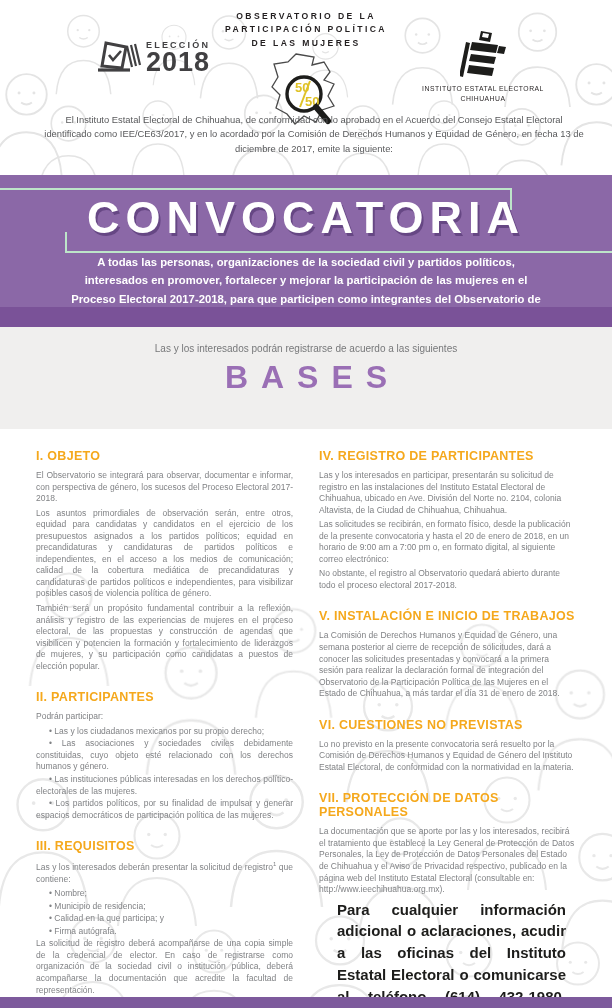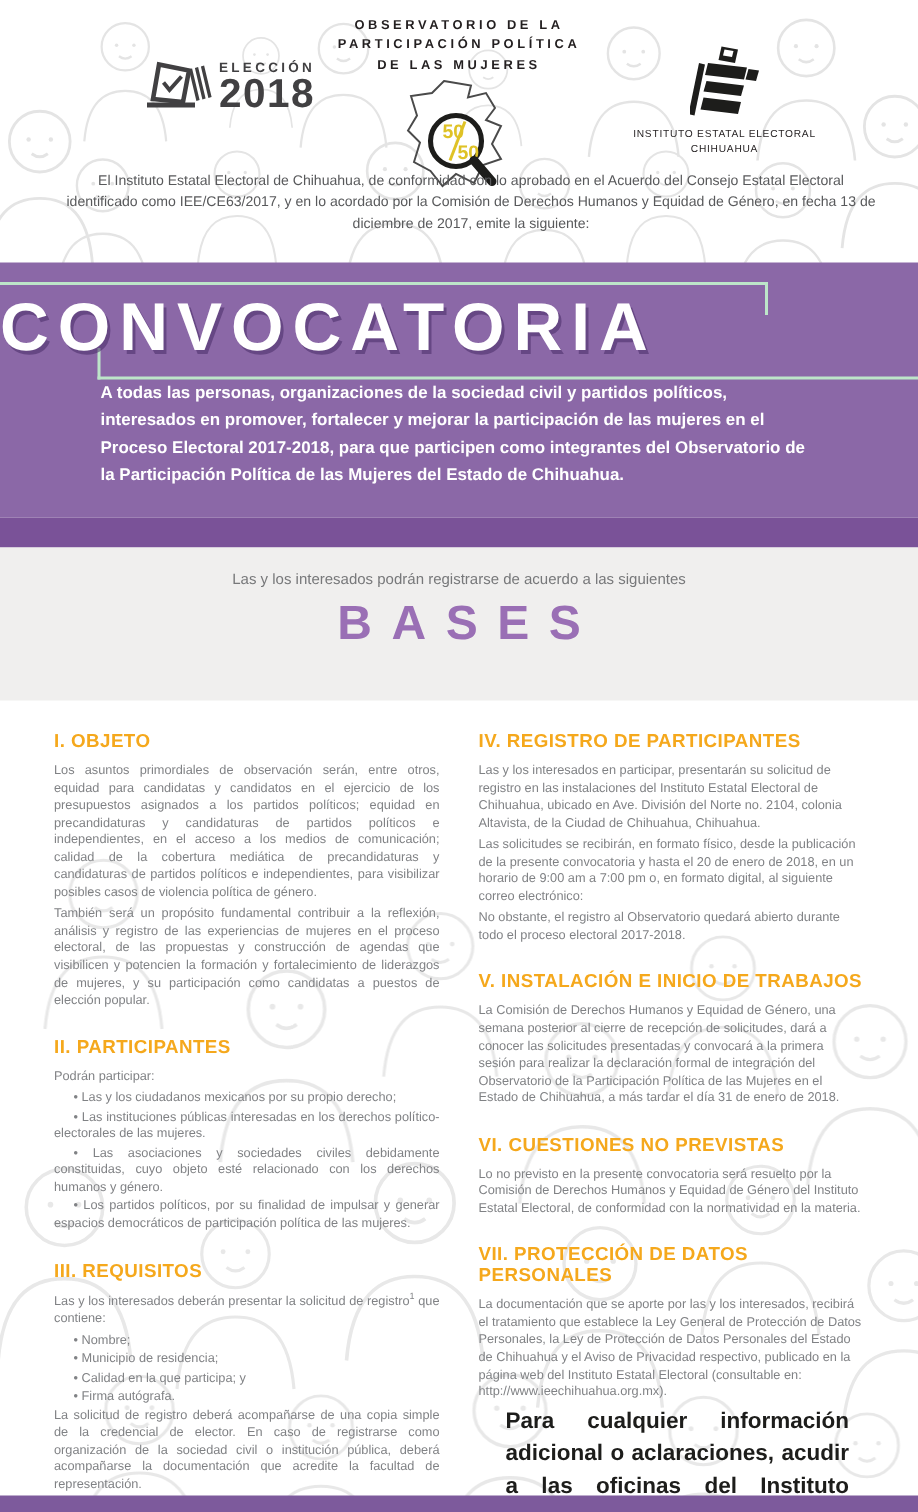--- a/index.html
+++ b/index.html
@@ -18,21 +18,21 @@
   .logo-election .small { font-size:9px; font-weight:bold; letter-spacing:2.2px; }
   .logo-election .year { font-size:27px; font-weight:bold; letter-spacing:1px; line-height:0.9; }
   .logo-obs { position:absolute; left:50%; transform:translateX(-50%); top:10px; text-align:center; width:220px; }
   .logo-obs .l { font-size:8.6px; font-weight:bold; letter-spacing:2.4px; color:#231f20; line-height:1.55; white-space:nowrap; }
   .logo-obs svg { margin-top:2px; }
   .logo-iee { position:absolute; right:64px; top:30px; width:130px; text-align:center; color:#231f20; }
   .logo-iee .nm { font-size:6.8px; letter-spacing:0.5px; line-height:1.5; }
   .intro { position:absolute; left:42px; right:26px; bottom:10px; text-align:center;
            font-size:9.4px; line-height:1.5; color:#58595b; }
   
-  .banner { position:relative; z-index:1; height:170px; background:#8b68a7; overflow:hidden; }
+  .banner { position:relative; z-index:1; height:132px; background:#8b68a7; text-align:center; overflow:hidden; }
   .bracket-top { position:absolute; left:0; top:13px; width:510px; height:20px;
                  border-top:2px solid #bde5c9; border-right:2px solid #bde5c9; }
   .bracket-bottom { position:absolute; left:65px; right:0; top:57px; height:19px;
                     border-bottom:2px solid #bde5c9; border-left:2px solid #bde5c9; }
   .banner-title { position:relative; margin:0; padding-top:17px; color:#ffffff;
                   font-size:45px; font-weight:bold; letter-spacing:6px;
                   text-shadow:2px 3px 0 rgba(72,44,104,0.55); }
   .banner-sub { position:relative; width:478px; margin:9px auto 0; color:#ffffff;
                 font-weight:bold; font-size:11.3px; line-height:1.62; }
   .dark-strip { position:relative; z-index:1; height:20px; background:#7a5298; }
@@ -168,30 +168,31 @@
   <section class="bases">
     <div class="bases-lead">Las y los interesados podrán registrarse de acuerdo a las siguientes</div>
     <div class="bases-title">BASES</div>
   </section>
 
   <div class="content">
 
     <div class="col">
       <section>
         <h3 class="sec">I. OBJETO</h3>
+        <p class="b just">El Observatorio se integrará para observar, documentar e informar, con perspectiva de género, los sucesos del Proceso Electoral 2017-2018.</p>
         <p class="b just">Los asuntos primordiales de observación serán, entre otros, equidad para candidatas y candidatos en el ejercicio de los presupuestos asignados a los partidos políticos; equidad en precandidaturas y candidaturas de partidos políticos e independientes, en el acceso a los medios de comunicación; calidad de la cobertura mediática de precandidaturas y candidaturas de partidos políticos e independientes, para visibilizar posibles casos de violencia política de género.</p>
         <p class="b just">También será un propósito fundamental contribuir a la reflexión, análisis y registro de las experiencias de mujeres en el proceso electoral, de las propuestas y construcción de agendas que visibilicen y potencien la formación y fortalecimiento de liderazgos de mujeres, y su participación como candidatas a puestos de elección popular.</p>
       </section>
 
       <section>
         <h3 class="sec">II. PARTICIPANTES</h3>
         <p class="b">Podrán participar:</p>
         <p class="b just bullet">Las y los ciudadanos mexicanos por su propio derecho;</p>
+        <p class="b just bullet">Las asociaciones y sociedades civiles debidamente constituidas, cuyo objeto esté relacionado con los derechos humanos y género.</p>
         <p class="b just bullet">Las instituciones públicas interesadas en los derechos político-electorales de las mujeres.</p>
-        <p class="b just bullet">Las asociaciones y sociedades civiles debidamente constituidas, cuyo objeto esté relacionado con los derechos humanos y género.</p>
         <p class="b just bullet">Los partidos políticos, por su finalidad de impulsar y generar espacios democráticos de participación política de las mujeres.</p>
       </section>
 
       <section>
         <h3 class="sec">III. REQUISITOS</h3>
         <p class="b just"><span>Las y los interesados deberán presentar la solicitud de registro</span><sup class="fn">1</sup><span> que contiene:</span></p>
         <p class="b bullet">Nombre;</p>
         <p class="b bullet">Municipio de residencia;</p>
         <p class="b bullet">Calidad en la que participa; y</p>
         <p class="b bullet">Firma autógrafa.</p>

